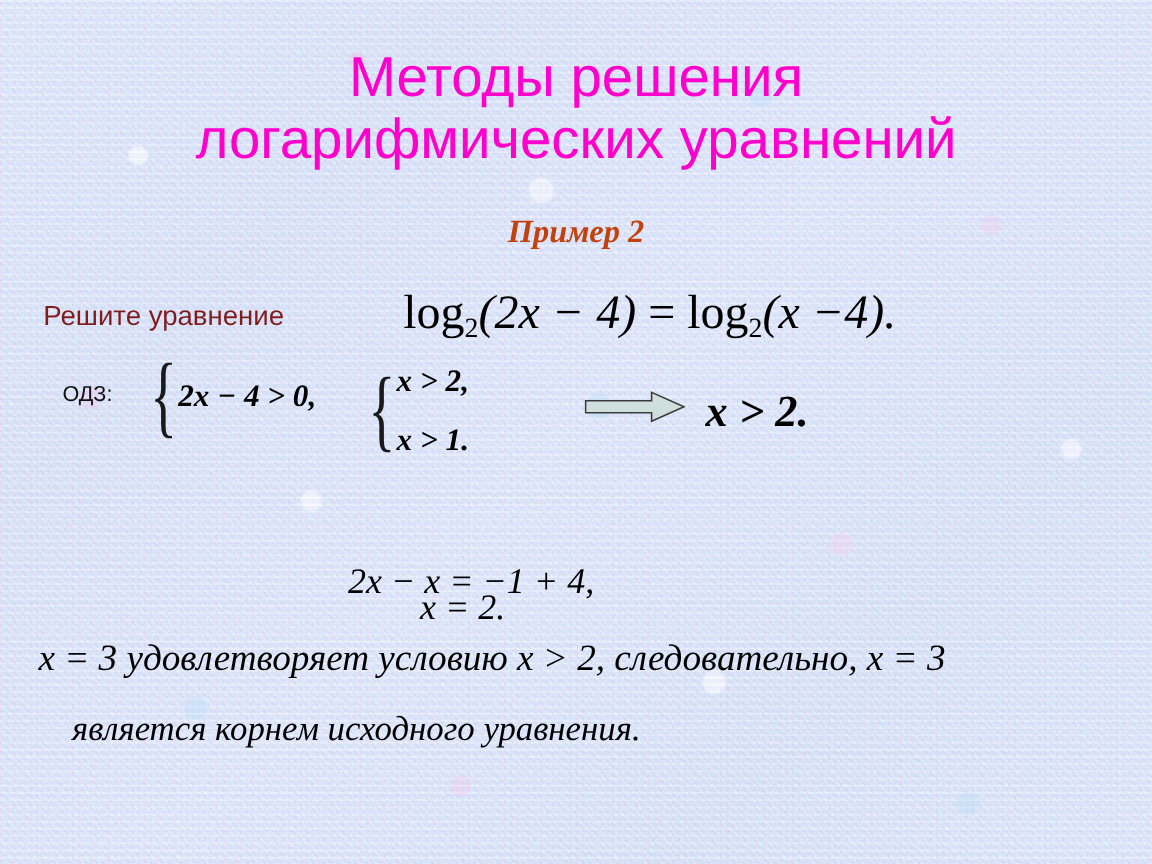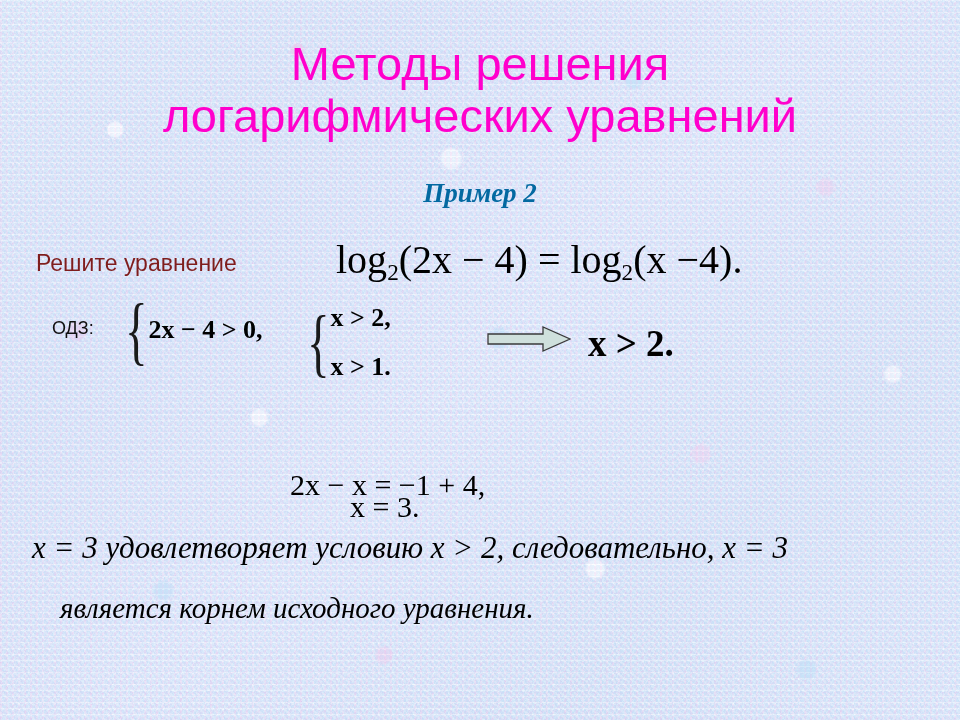--- a/index.html
+++ b/index.html
@@ -86,21 +86,21 @@
     letter-spacing: 0px;
     white-space: pre-line;
   }
 
   
   #example-label {
     left: 0;
     right: 0;
     top: 178px;
     text-align: center;
-    color: #0369a1;
+    color: #c2410c;
     font-family: "Liberation Serif", serif;
     font-weight: bold;
     font-style: italic;
     font-size: 27px;
   }
 
   
   #solve-label {
     left: 36px;
     top: 250px;
@@ -108,21 +108,21 @@
     font-family: "Liberation Sans", sans-serif;
     font-size: 23px;
   }
 
   
   .math {
     font-family: "Liberation Serif", serif;
     color: #000000;
     white-space: nowrap;
   }
-  .mi { }
+  .mi { font-style: italic; }
   .bold { font-weight: bold; }
 
   
   #main-equation {
     left: 336px;
     top: 238px;
     font-size: 40px;
     line-height: 44px;
   }
   #main-equation .sub {
@@ -251,20 +251,20 @@
       </span>
     </div>
 
     <svg class="abs" id="implies-arrow" viewBox="0 0 84 28">
       <polygon points="1,9 56,9 56,2 83,14 56,26 56,19 1,19" fill="#cfe0dc" stroke="#3a3a3a" stroke-width="1.3" stroke-linejoin="miter"></polygon>
     </svg>
 
     <div class="abs math bold mi" id="odz-result">x &gt; 2.</div>
 
     <div class="abs math mi step" id="step-2">2x − x = −1 + 4,</div>
-    <div class="abs math mi step" id="step-3">x = 3.</div>
+    <div class="abs math mi step" id="step-3">x = 2.</div>
 
     <div class="abs math" id="conclusion-1">x = 3 удовлетворяет  условию x &gt; 2, следовательно, x = 3</div>
     <div class="abs math" id="conclusion-2">является корнем исходного уравнения.</div>
 
 
   </div>
 </div>
 
 </body></html>

